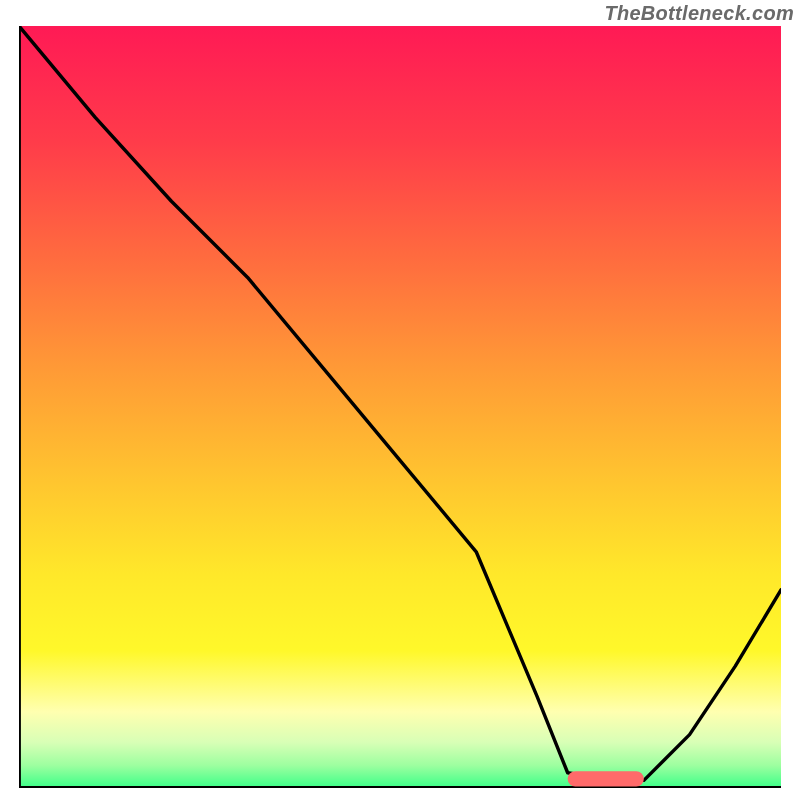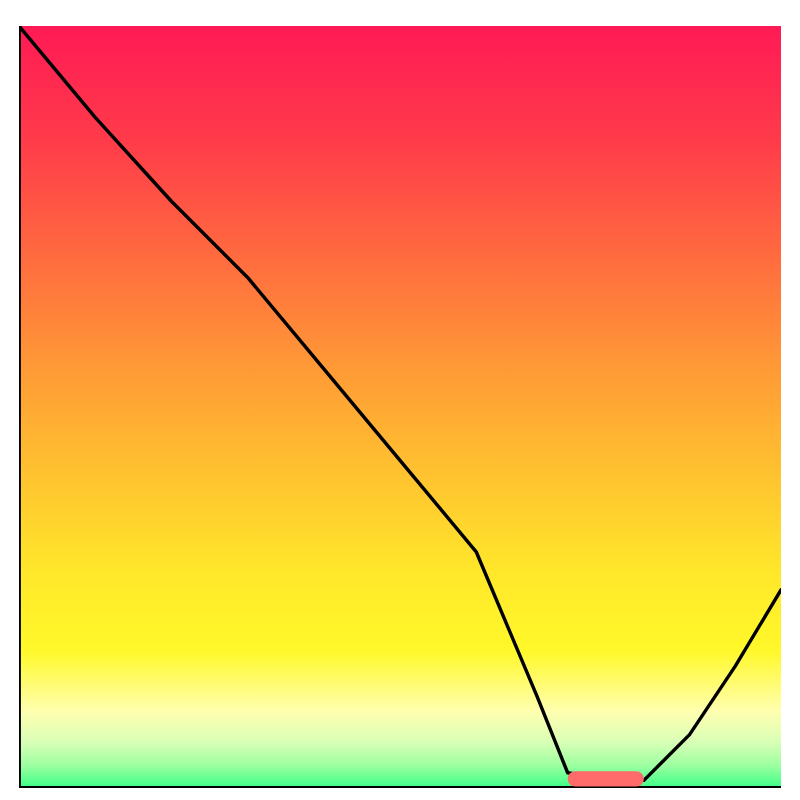--- a/index.html
+++ b/index.html
@@ -47,20 +47,21 @@
     top: 0;
     width: 100%;
     height: 100%;
     z-index: 2;
   }
 </style>
 </head>
 <body>
 
 <div class="wrap">
+  <div class="watermark">TheBottleneck.com</div>
 
   <div class="plot">
     <svg class="bg-gradient" viewBox="0 0 100 100" preserveAspectRatio="none">
       <defs>
         <linearGradient id="bgGrad" x1="0" y1="0" x2="0" y2="1">
             <stop offset="0%" stop-color="#ff1a55"></stop>
             <stop offset="15%" stop-color="#ff3b4a"></stop>
             <stop offset="30%" stop-color="#ff6a3f"></stop>
             <stop offset="45%" stop-color="#ff9a36"></stop>
             <stop offset="60%" stop-color="#ffc62f"></stop>

